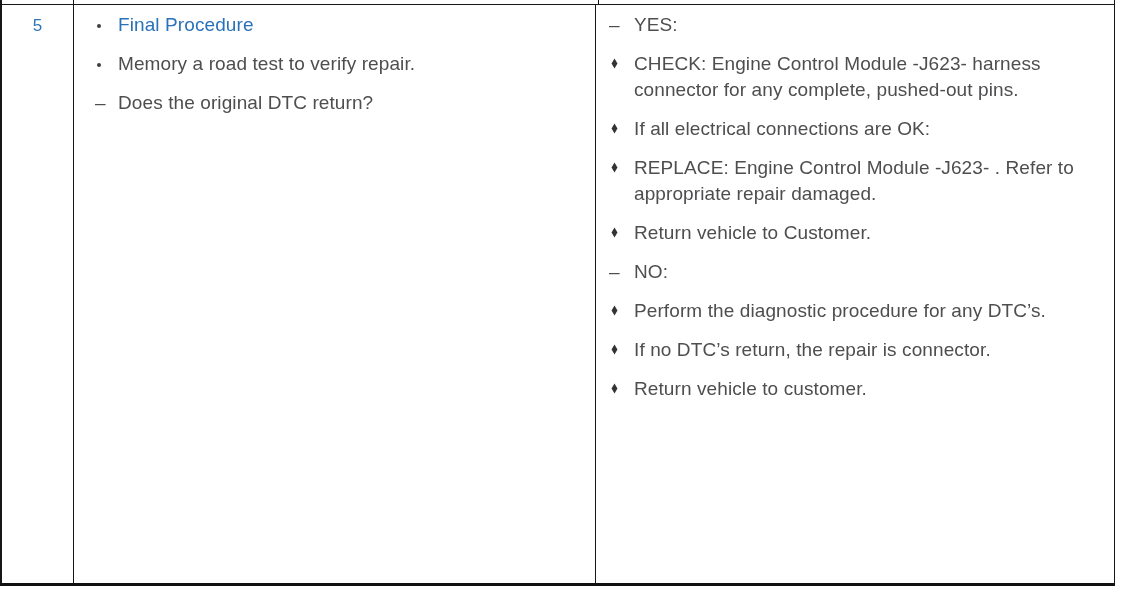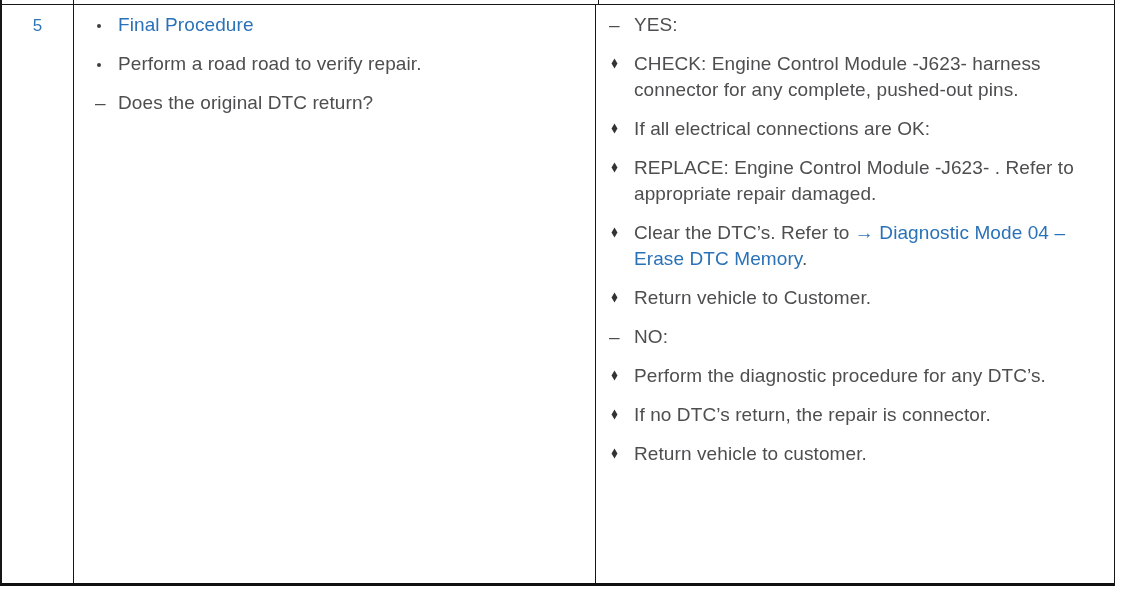--- a/index.html
+++ b/index.html
@@ -108,21 +108,21 @@
             <li class="item">
               <span class="marker marker-dot">
                 <i></i>
               </span>
               <span class="content"><span class="link">Final Procedure</span></span>
             </li>
             <li class="item">
               <span class="marker marker-dot">
                 <i></i>
               </span>
-              <span class="content"><span class="plain">Perform a road road to verify repair.</span></span>
+              <span class="content"><span class="plain">Memory a road test to verify repair.</span></span>
             </li>
             <li class="item">
               <span class="marker marker-dash">–</span>
               <span class="content"><span class="plain">Does the original DTC return?</span></span>
             </li>
           </ul>
       </div>
       <div class="cell cell-results">
         <ul class="cell-list results-list" id="results-list">
             <li class="item">
@@ -139,26 +139,20 @@
               <span class="marker marker-diamond">
                 <i></i>
               </span>
               <span class="content"><span class="plain">If all electrical connections are OK:</span></span>
             </li>
             <li class="item">
               <span class="marker marker-diamond">
                 <i></i>
               </span>
               <span class="content"><span class="plain">REPLACE: Engine Control Module -J623- . Refer to appropriate repair damaged.</span></span>
-            </li>
-            <li class="item">
-              <span class="marker marker-diamond">
-                <i></i>
-              </span>
-              <span class="content"><span class="plain">Clear the DTC’s. Refer to </span><span class="link">→ Diagnostic Mode 04 – Erase DTC Memory</span><span class="plain">.</span></span>
             </li>
             <li class="item">
               <span class="marker marker-diamond">
                 <i></i>
               </span>
               <span class="content"><span class="plain">Return vehicle to Customer.</span></span>
             </li>
             <li class="item">
               <span class="marker marker-dash">–</span>
               <span class="content"><span class="plain">NO:</span></span>

